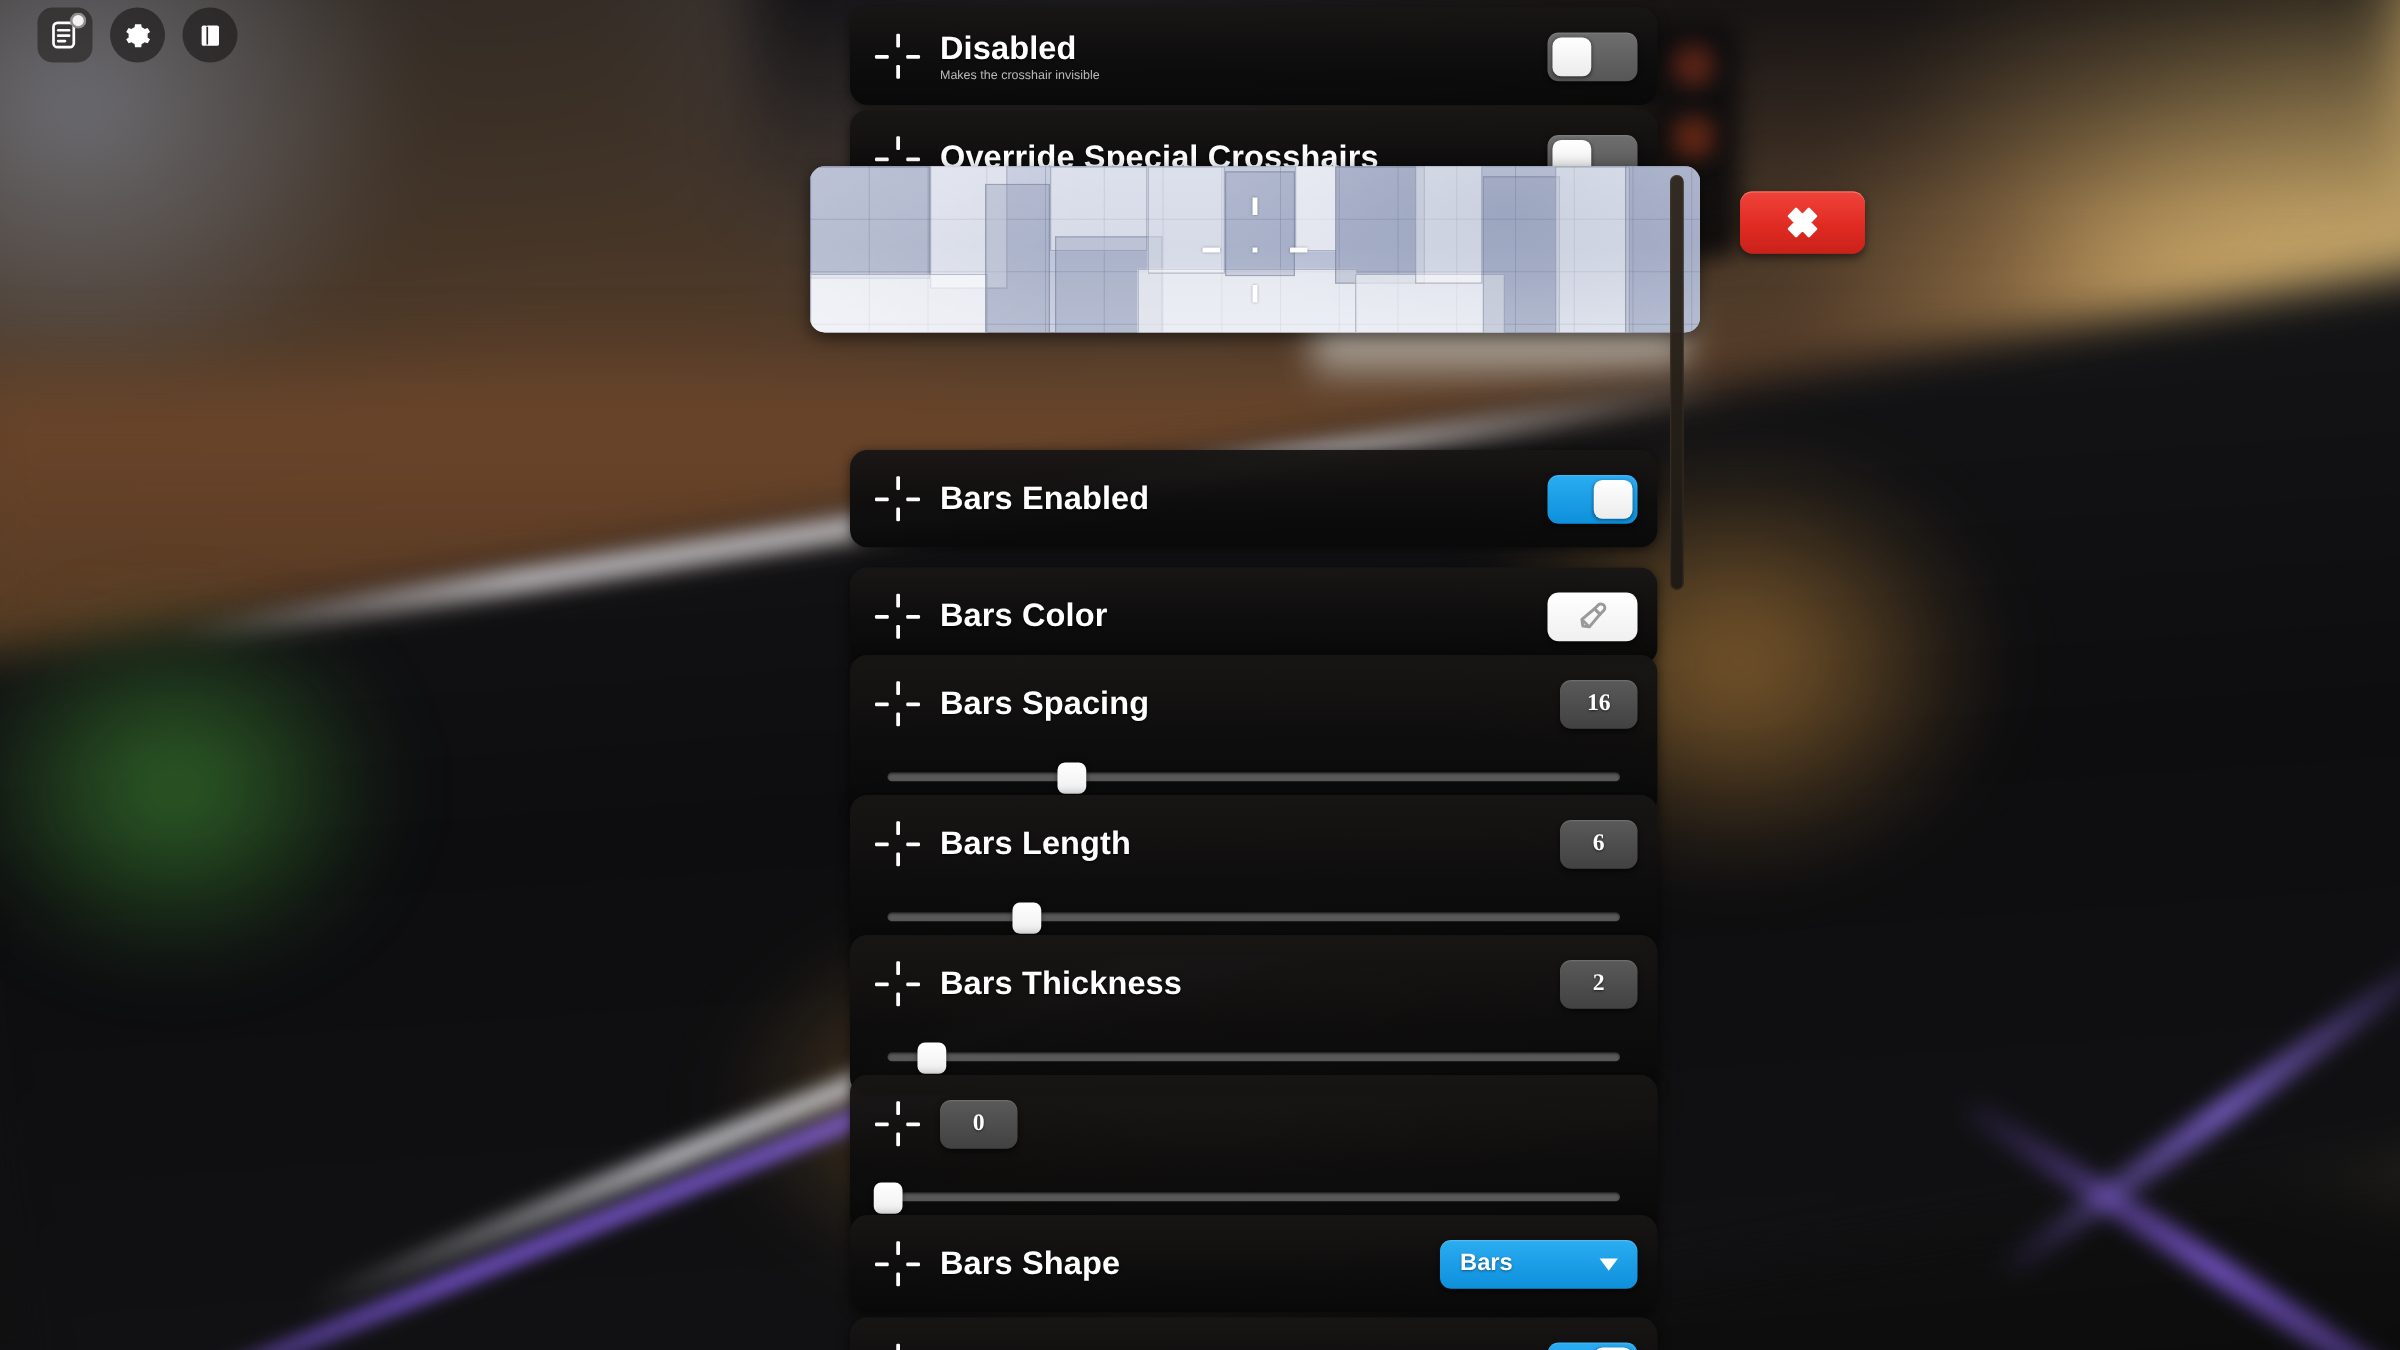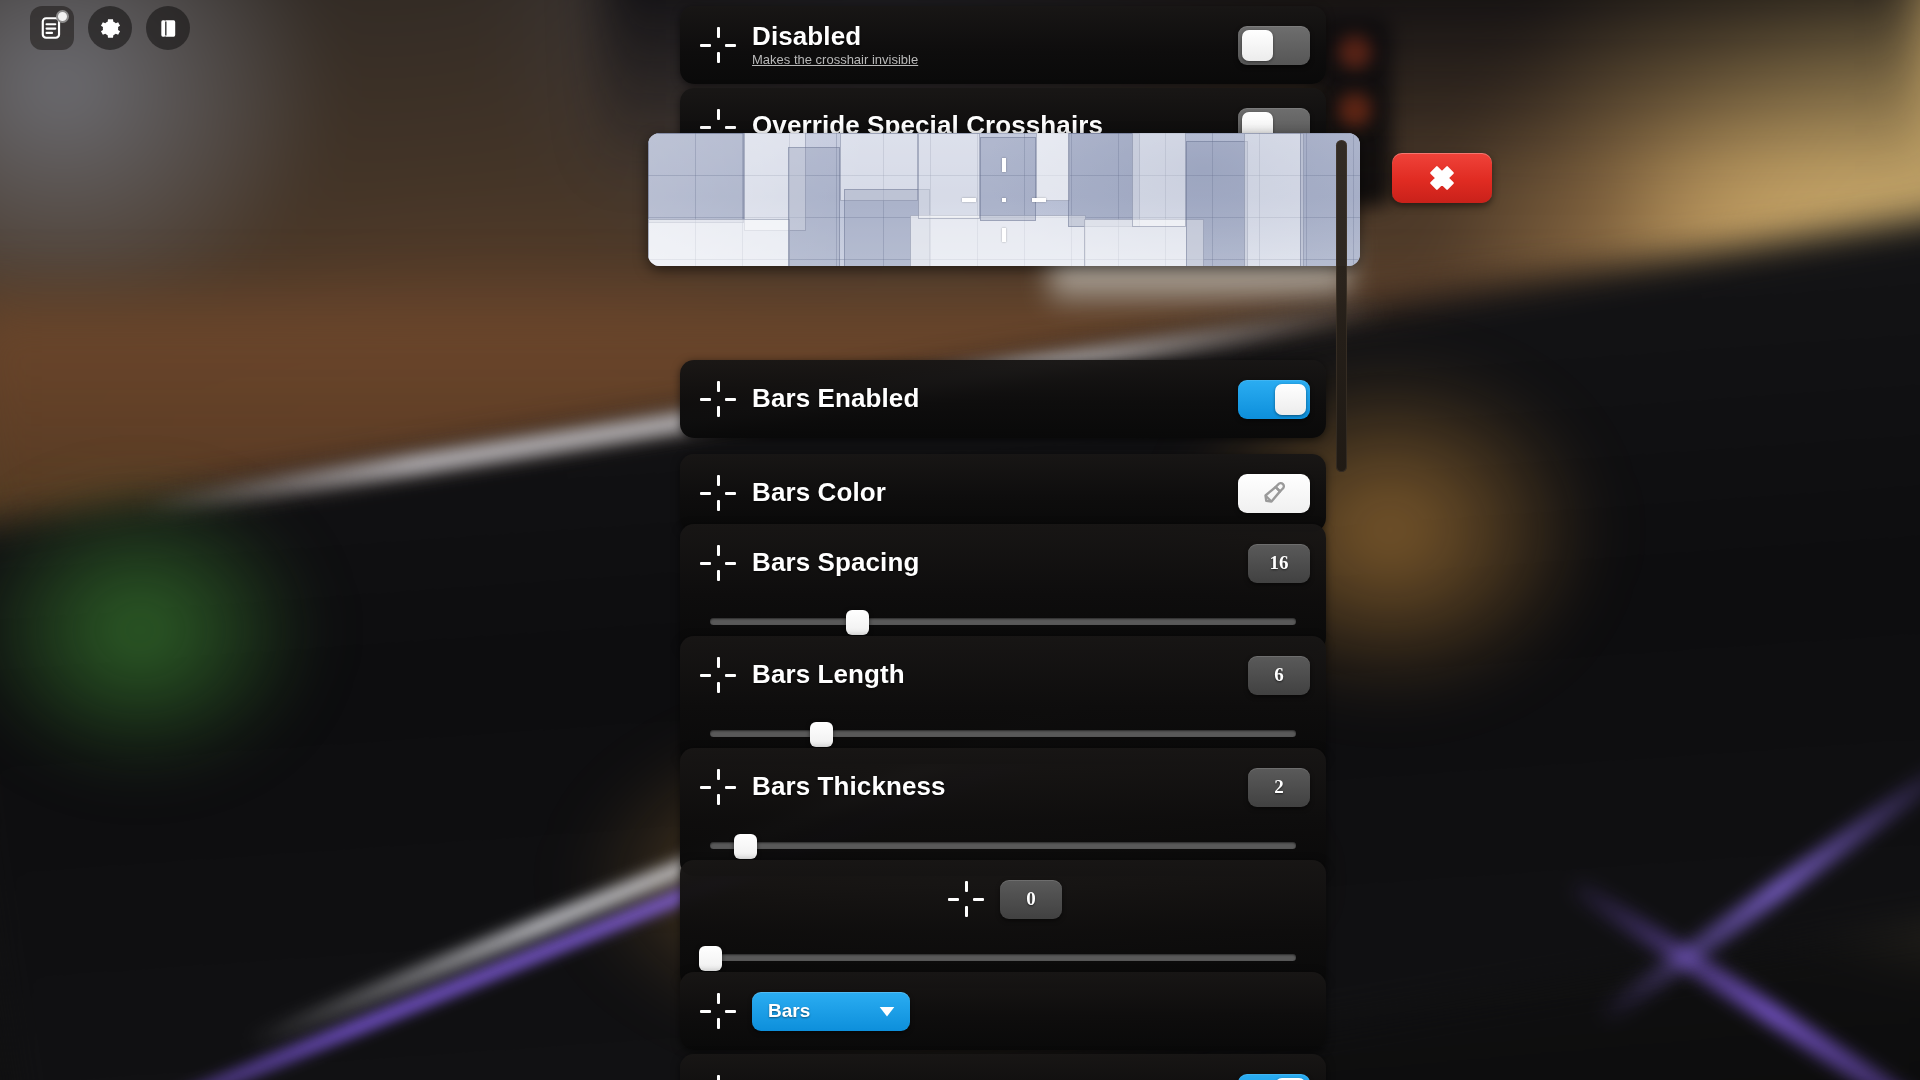--- a/index.html
+++ b/index.html
@@ -154,42 +154,41 @@
     position:absolute; left:0; width:646px;
     background:linear-gradient(180deg, rgba(24,22,21,.97) 0%, rgba(14,13,13,.98) 55%, rgba(9,9,9,.98) 100%);
     border-radius:14px;
     box-shadow:0 2px 9px rgba(0,0,0,.55);
     overflow:hidden;
   }
   .row-top {
     display:flex; align-items:center;
     height:78px; padding:0 16px 0 18px;
   }
-  .row.tall .row-top { height:78px;justify-content:center; }
+  .row.tall .row-top { height:78px; }
 
   
   .ch-icon {
     width:40px; height:40px; position:relative; flex:none; margin-right:14px;
   }
   .ch-icon i { position:absolute; background:#fff; border-radius:1px; display:block; }
   .ch-icon i.t { left:18.5px; top:2px;  width:3.5px; height:11px; }
   .ch-icon i.b { left:18.5px; bottom:2px; width:3.5px; height:11px; }
   .ch-icon i.l { top:18.5px; left:2px;  height:3.5px; width:11px; }
   .ch-icon i.r { top:18.5px; right:2px; height:3.5px; width:11px; }
 
   .labels { flex:1; min-width:0; }
   .row-title {
     color:#fff; font-size:26px; font-weight:bold; letter-spacing:.1px;
     text-shadow:0 1px 2px rgba(0,0,0,.8); line-height:1.12;
     white-space:nowrap;
   }
   .row-sub {
-    color:#b9b9b9; font-size:13px; margin-top:2px; line-height:1.1;
+    color:#b9b9b9; font-size:10px; margin-top:2px; line-height:1.1;
     white-space:nowrap;
-    text-decoration:underline;
   }
 
   
   .toggle {
     flex:none; width:72px; height:39px; border-radius:9px;
     position:relative;
     box-shadow:0 2px 4px rgba(0,0,0,.5), inset 0 1px 0 rgba(255,255,255,.1);
   }
   .toggle.off { background:linear-gradient(180deg,#6e6e6e,#565656); }
   .toggle.on  { background:linear-gradient(180deg,#2badf2,#0d8fdb); }
@@ -508,20 +507,23 @@
   </div>
 
   <div class="row" style="top:972px;">
     <div class="row-top">
       <span class="ch-icon">
           <i class="t"></i>
           <i class="b"></i>
           <i class="l"></i>
           <i class="r"></i>
         </span>
+      <div class="labels">
+        <div class="row-title">Bars Shape</div>
+      </div>
       <div class="dropdown">
         <span class="dd-text">Bars</span>
         <svg width="22" height="22" viewBox="0 0 24 24">
           <path fill="#fff" d="M4 7.5h16L12 18z"></path>
         </svg>
       </div>
     </div>
   </div>
 
   <div class="row" style="top:1054px; height:78px;">

